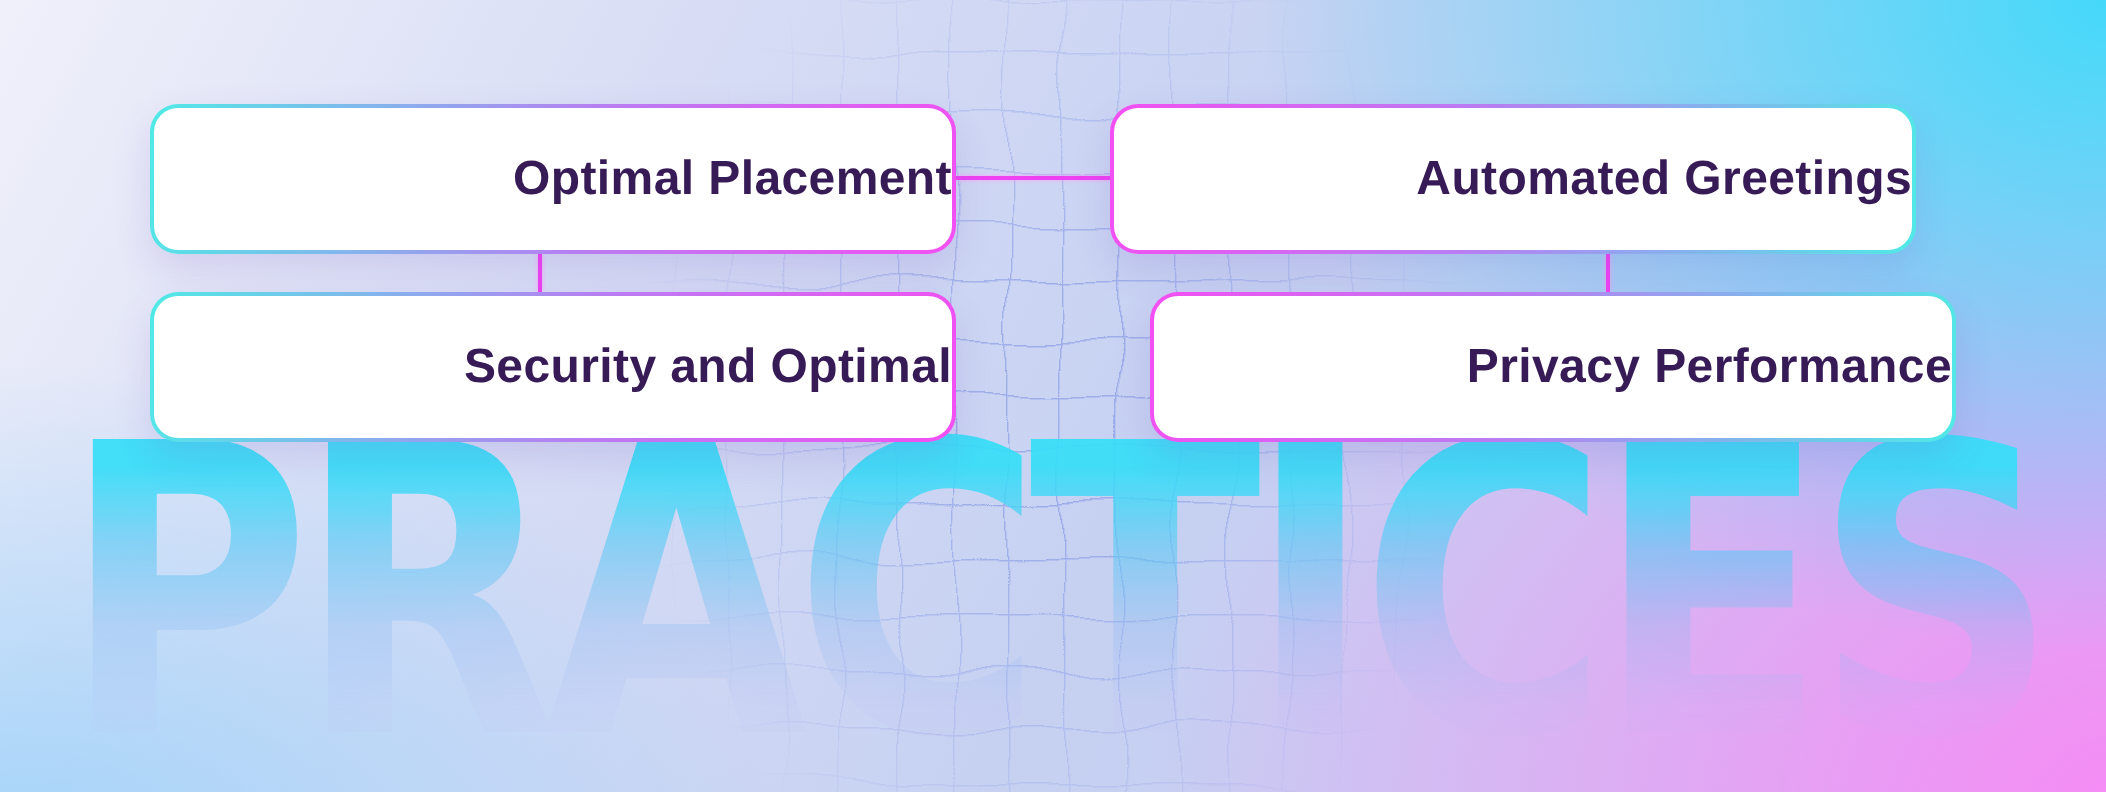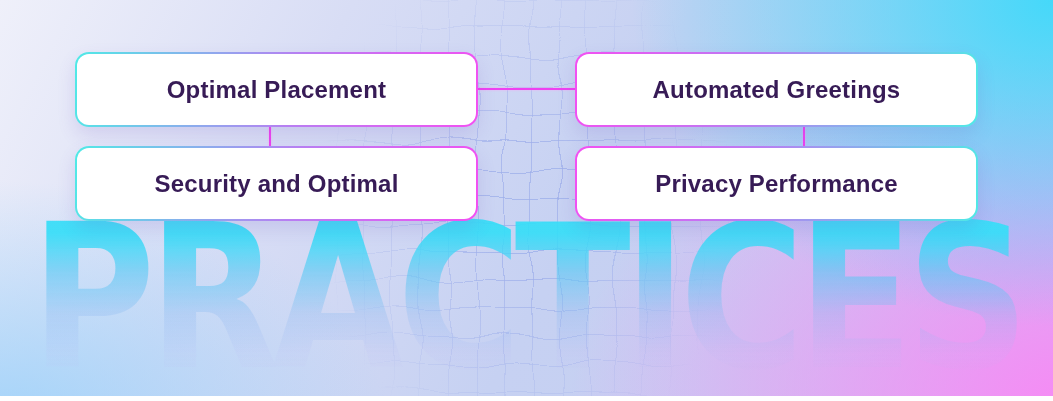--- a/index.html
+++ b/index.html
@@ -73,30 +73,30 @@
   }
   .node.grad-cyan-pink { background: linear-gradient(100deg, #4feae6 0%, #b97df2 55%, #f34ff2 100%); }
   .node.grad-pink-cyan { background: linear-gradient(100deg, #f34ff2 0%, #b97df2 45%, #4feae6 100%); }
   .node-inner {
     width: 100%;
     height: 100%;
     background: #ffffff;
     border-radius: 12px;
     display: flex;
     align-items: center;
-    justify-content: center;
+    justify-content: flex-end;
   }
   .node-label {
     font-size: 24px;
     font-weight: 700;
     letter-spacing: 0.2px;
     color: #371b56;
   }
   .node-tl { left: 75px;  top: 52px; }
-  .node-tr { left: 575px; top: 52px; }
+  .node-tr { left: 555px; top: 52px; }
   .node-bl { left: 75px;  top: 146px; }
   .node-br { left: 575px; top: 146px; }
 
   .bottom-edge {
     position: absolute;
     left: 0; right: 0; bottom: 0;
     height: 5px;
     background: #ffffff;
   }
 </style>

